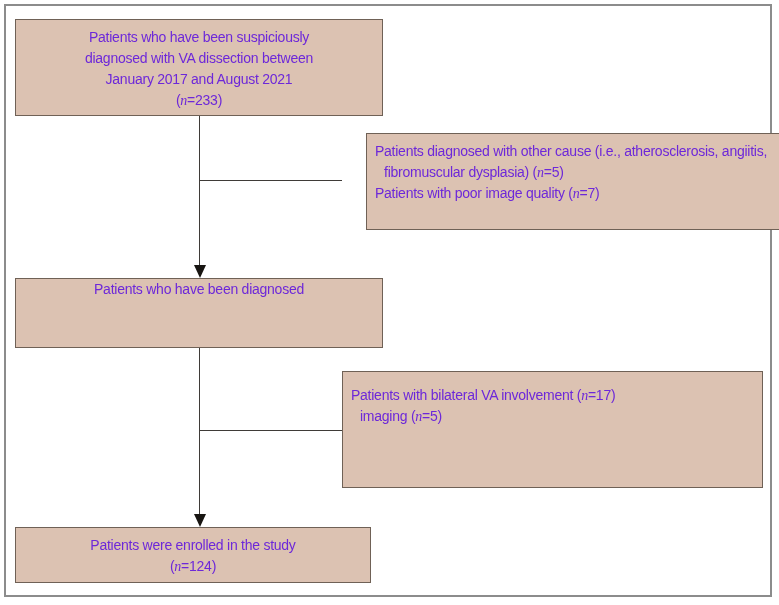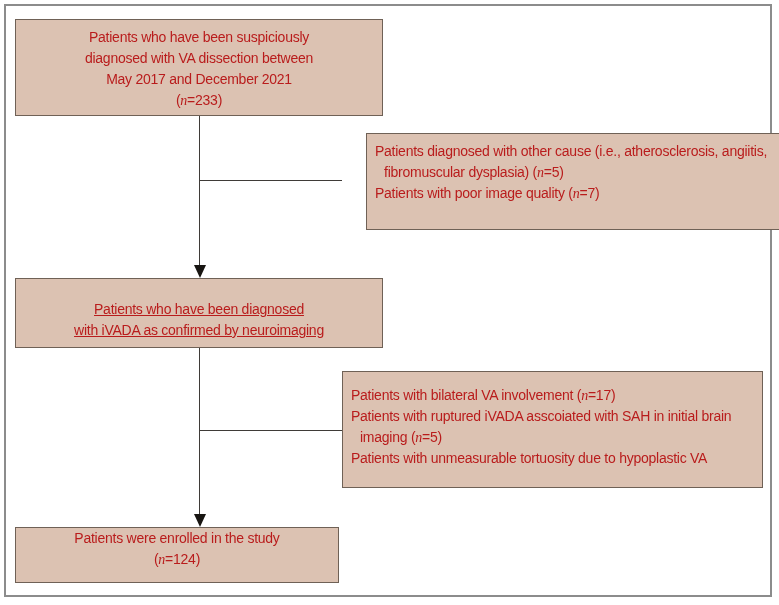--- a/index.html
+++ b/index.html
@@ -23,42 +23,42 @@
     height: 593px;
     border: 2px solid #8c8c8c;
     box-sizing: border-box;
     background: #ffffff;
   }
   .flowbox {
     position: absolute;
     background: #dcc2b2;
     border: 1px solid #6f6156;
     box-sizing: border-box;
-    color: #b91c1c;
+    color: #6d28d9;
     font-size: 14px;
     letter-spacing: -0.25px;
     line-height: 21px;
   }
   .flowbox .line {
     white-space: nowrap;
   }
   .flowbox .line i {
     font-style: italic;
     font-family: "Liberation Serif", "DejaVu Serif", serif;
   }
   .flowbox.center { text-align: center; }
   .flowbox.left   { text-align: left; }
   .flowbox.left .line { padding-left: 8px; }
   .flowbox.left .line.indent { padding-left: 17px; }
 
   #box-initial   { left: 15px;  top: 19px;  width: 368px; height: 97px;  padding-top: 7px; }
   #box-excl1     { left: 342px; top: 133px; width: 421px; height: 97px;  padding-top: 7px; margin-left: 24px; }
-  #box-confirmed { left: 15px;  top: 278px; width: 368px; height: 70px;  padding-top: 20px; text-decoration: underline; }
+  #box-confirmed { left: 15px;  top: 278px; width: 368px; height: 70px;  padding-top: 0; }
   #box-excl2     { left: 342px; top: 371px; width: 421px; height: 117px; padding-top: 13px; }
-  #box-enrolled  { left: 15px;  top: 527px; width: 324px; height: 56px;  }
+  #box-enrolled  { left: 15px;  top: 527px; width: 356px; height: 56px;  padding-top: 7px; }
 
   .vline {
     position: absolute;
     width: 1px;
     background: #3f3b38;
   }
   .hline {
     position: absolute;
     height: 1px;
     background: #3f3b38;
@@ -88,39 +88,36 @@
   <div class="vline" id="vline-1"></div>
   <div class="hline" id="hline-1"></div>
   <div class="arrowhead" id="arrow-1"></div>
   <div class="vline" id="vline-2"></div>
   <div class="hline" id="hline-2"></div>
   <div class="arrowhead" id="arrow-2"></div>
 
   <div class="flowbox center" id="box-initial">
       <div class="line">Patients who have been suspiciously</div>
       <div class="line">diagnosed with VA dissection between</div>
-      <div class="line">May 2017 and December 2021</div>
+      <div class="line">January 2017 and August 2021</div>
       <div class="line">(<i>n</i>=233)</div>
     </div>
 
   <div class="flowbox left" id="box-excl1">
       <div class="line">Patients diagnosed with other cause (i.e., atherosclerosis, angiitis,</div>
       <div class="line indent">fibromuscular dysplasia) (<i>n</i>=5)</div>
       <div class="line">Patients with poor image quality (<i>n</i>=7)</div>
     </div>
 
   <div class="flowbox center" id="box-confirmed">
       <div class="line">Patients who have been diagnosed</div>
-      <div class="line">with iVADA as confirmed by neuroimaging</div>
     </div>
 
   <div class="flowbox left" id="box-excl2">
       <div class="line">Patients with bilateral VA involvement (<i>n</i>=17)</div>
-      <div class="line">Patients with ruptured iVADA asscoiated with SAH in initial brain</div>
       <div class="line indent">imaging (<i>n</i>=5)</div>
-      <div class="line">Patients with unmeasurable tortuosity due to hypoplastic VA</div>
     </div>
 
   <div class="flowbox center" id="box-enrolled">
       <div class="line">Patients were enrolled in the study</div>
       <div class="line">(<i>n</i>=124)</div>
     </div>
 </div>
 
 </body></html>

